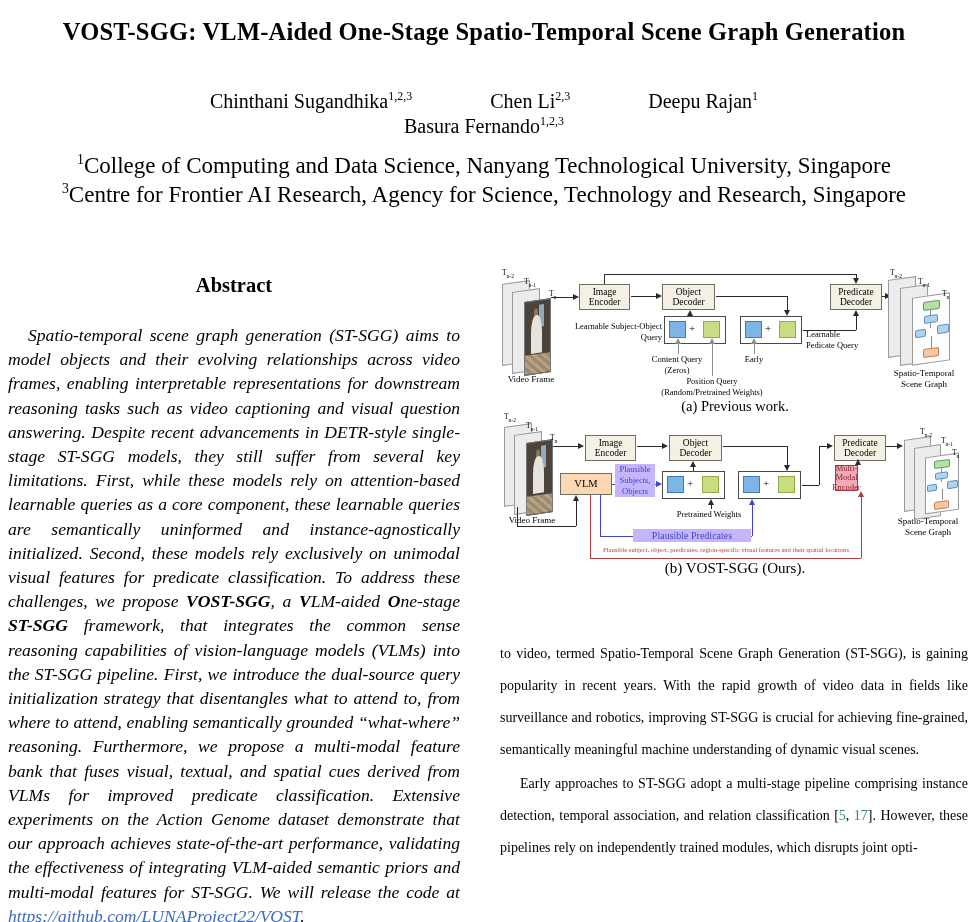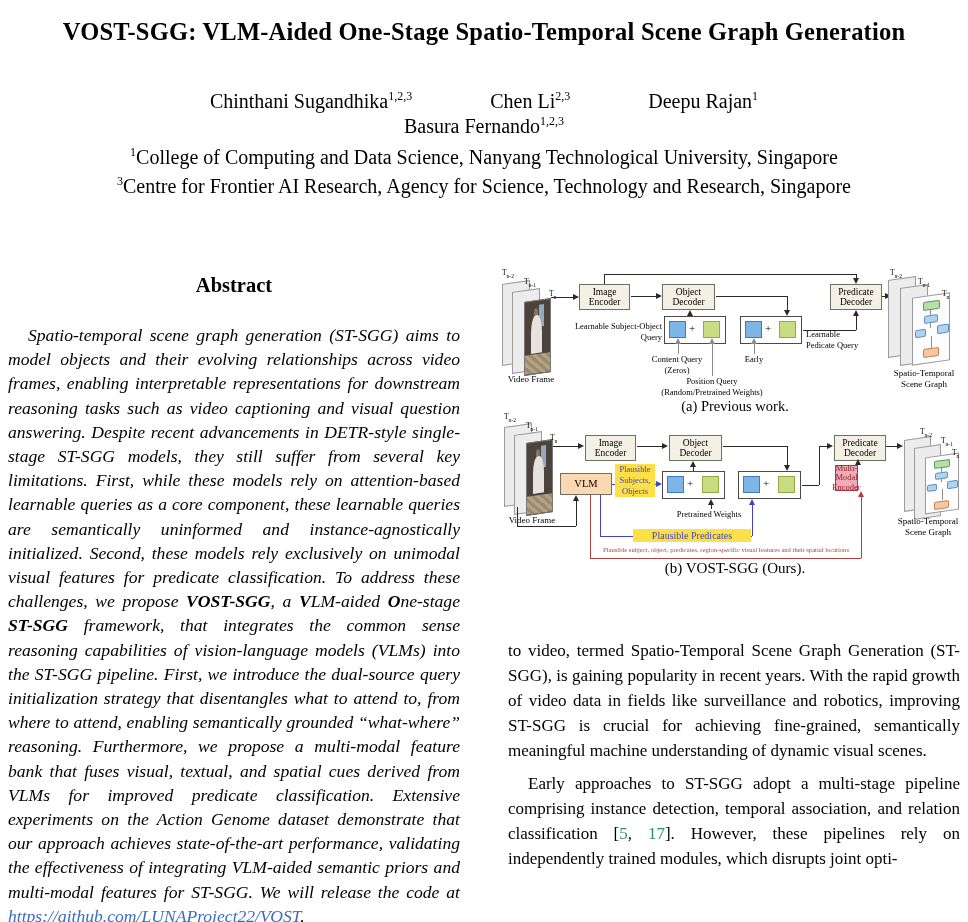--- a/index.html
+++ b/index.html
@@ -4,33 +4,33 @@
 <style>
   html,body{margin:0;padding:0;background:#fff}
   body{width:968px;height:922px;overflow:hidden;font-family:"Liberation Serif","DejaVu Serif",serif;color:#000}
   .page{position:relative;width:968px;height:922px}
 
   
   .hdr{position:absolute;top:14px;left:0;right:0;text-align:center}
   .title{font-size:24.5px;font-weight:bold;margin:4px;letter-spacing:.2px}
   .authors-row{margin-top:44px;font-size:20px;display:flex;justify-content:center;gap:78px}
   .authors-row2{font-size:20px;margin-top:2px}
-  .affils{margin-top:5px;font-size:20px;line-height:28.5px}
+  .affils{margin-top:14px;font-size:23px;line-height:28.5px}
   sup{font-size:60%;line-height:0}
 
   
   .cols{position:absolute;top:268px;left:8px;display:flex;gap:40px}
   .col-left{width:452px}
   .col-right{width:468px}
   .abs-h{font-size:20.5px;font-weight:bold;text-align:center;margin:6px 0 26px}
   .abs{font-style:italic;font-size:17.6px;line-height:24.2px;text-align:justify;text-indent:20px;margin:0}
   .abs b{font-weight:bold}
   a.url{color:var(--link_blue);text-decoration:none}
   .figcap{font-size:15.2px;line-height:21px;text-align:justify;margin:14px 0 0}
-  .bodyp{font-size:17px;line-height:25px;text-align:justify;margin:8px}
+  .bodyp{font-size:14px;line-height:32px;text-align:justify;margin:0}
   .bodyp1{margin-top:54px}
   .bodyp2{margin-top:2px;text-indent:20px}
   .cite{color:var(--cite_green)}
 
   
   #fig{position:relative;width:470px;height:316px;font-family:"Liberation Serif",serif}
   .bx{position:absolute;background:var(--box_cream);border:1px solid #6f6f63;font-size:9.5px;line-height:10.5px;text-align:center;display:flex;align-items:center;justify-content:center;box-sizing:border-box;padding:1px}
   .bx.vlm{background:var(--vlm_peach);font-size:10.5px}
   .bx.mme{background:var(--mme_pink);border:1px solid var(--mme_border);color:var(--mme_text);font-size:8.5px;line-height:9.5px}
   .qc{position:absolute;background:#fff;border:1px solid #4a4a4a;box-sizing:border-box}
@@ -50,21 +50,21 @@
   .red-l{background:var(--fig_red)}
   .ah{position:absolute;width:0;height:0}
   .ah.r{border-top:3.5px solid transparent;border-bottom:3.5px solid transparent;border-left:6px solid #2a2a2a}
   .ah.u{border-left:3.5px solid transparent;border-right:3.5px solid transparent;border-bottom:6px solid #2a2a2a}
   .ah.d{border-left:3.5px solid transparent;border-right:3.5px solid transparent;border-top:6px solid #2a2a2a}
   .ah.u.gray-a{border-bottom-color:#8c8c8c}
   .ah.r.blue-a{border-left-color:var(--fig_blue)}
   .ah.u.blue-a{border-bottom-color:var(--fig_blue)}
   .ah.u.red-a{border-bottom-color:var(--fig_red)}
   .bluetext{color:var(--fig_blue)}
-  .whitebg{background:#fde047}
+  .whitebg{background:#c4b5fd}
   .photo{position:absolute;background:#4b433c;border:1px solid #777;transform:skewY(-8deg);overflow:hidden;box-sizing:border-box}
   .ph-screen{position:absolute;left:55%;top:6%;width:22%;height:30%;background:#93a9bd}
   .ph-person{position:absolute;left:22%;top:20%;width:44%;height:52%;background:#e6e3dc;border-radius:45% 45% 0 0}
   .ph-head{position:absolute;left:34%;top:10%;width:18%;height:12%;background:#8a7360;border-radius:50%}
   .ph-bed{position:absolute;left:0;bottom:0;width:100%;height:26%;background:repeating-linear-gradient(45deg,#b5a284 0 3px,#9c8a6c 3px 6px)}
   .node{position:absolute;border-radius:2px;box-sizing:border-box}
   .node.g{background:var(--node_green);border:.5px solid #5a9a55}
   .node.b{background:var(--node_blue);border:.5px solid #5b8fc0}
   .node.o{background:var(--node_orange);border:.5px solid #c08050}
   .subcap{position:absolute;left:0;width:100%;text-align:center;font-size:14.5px}

